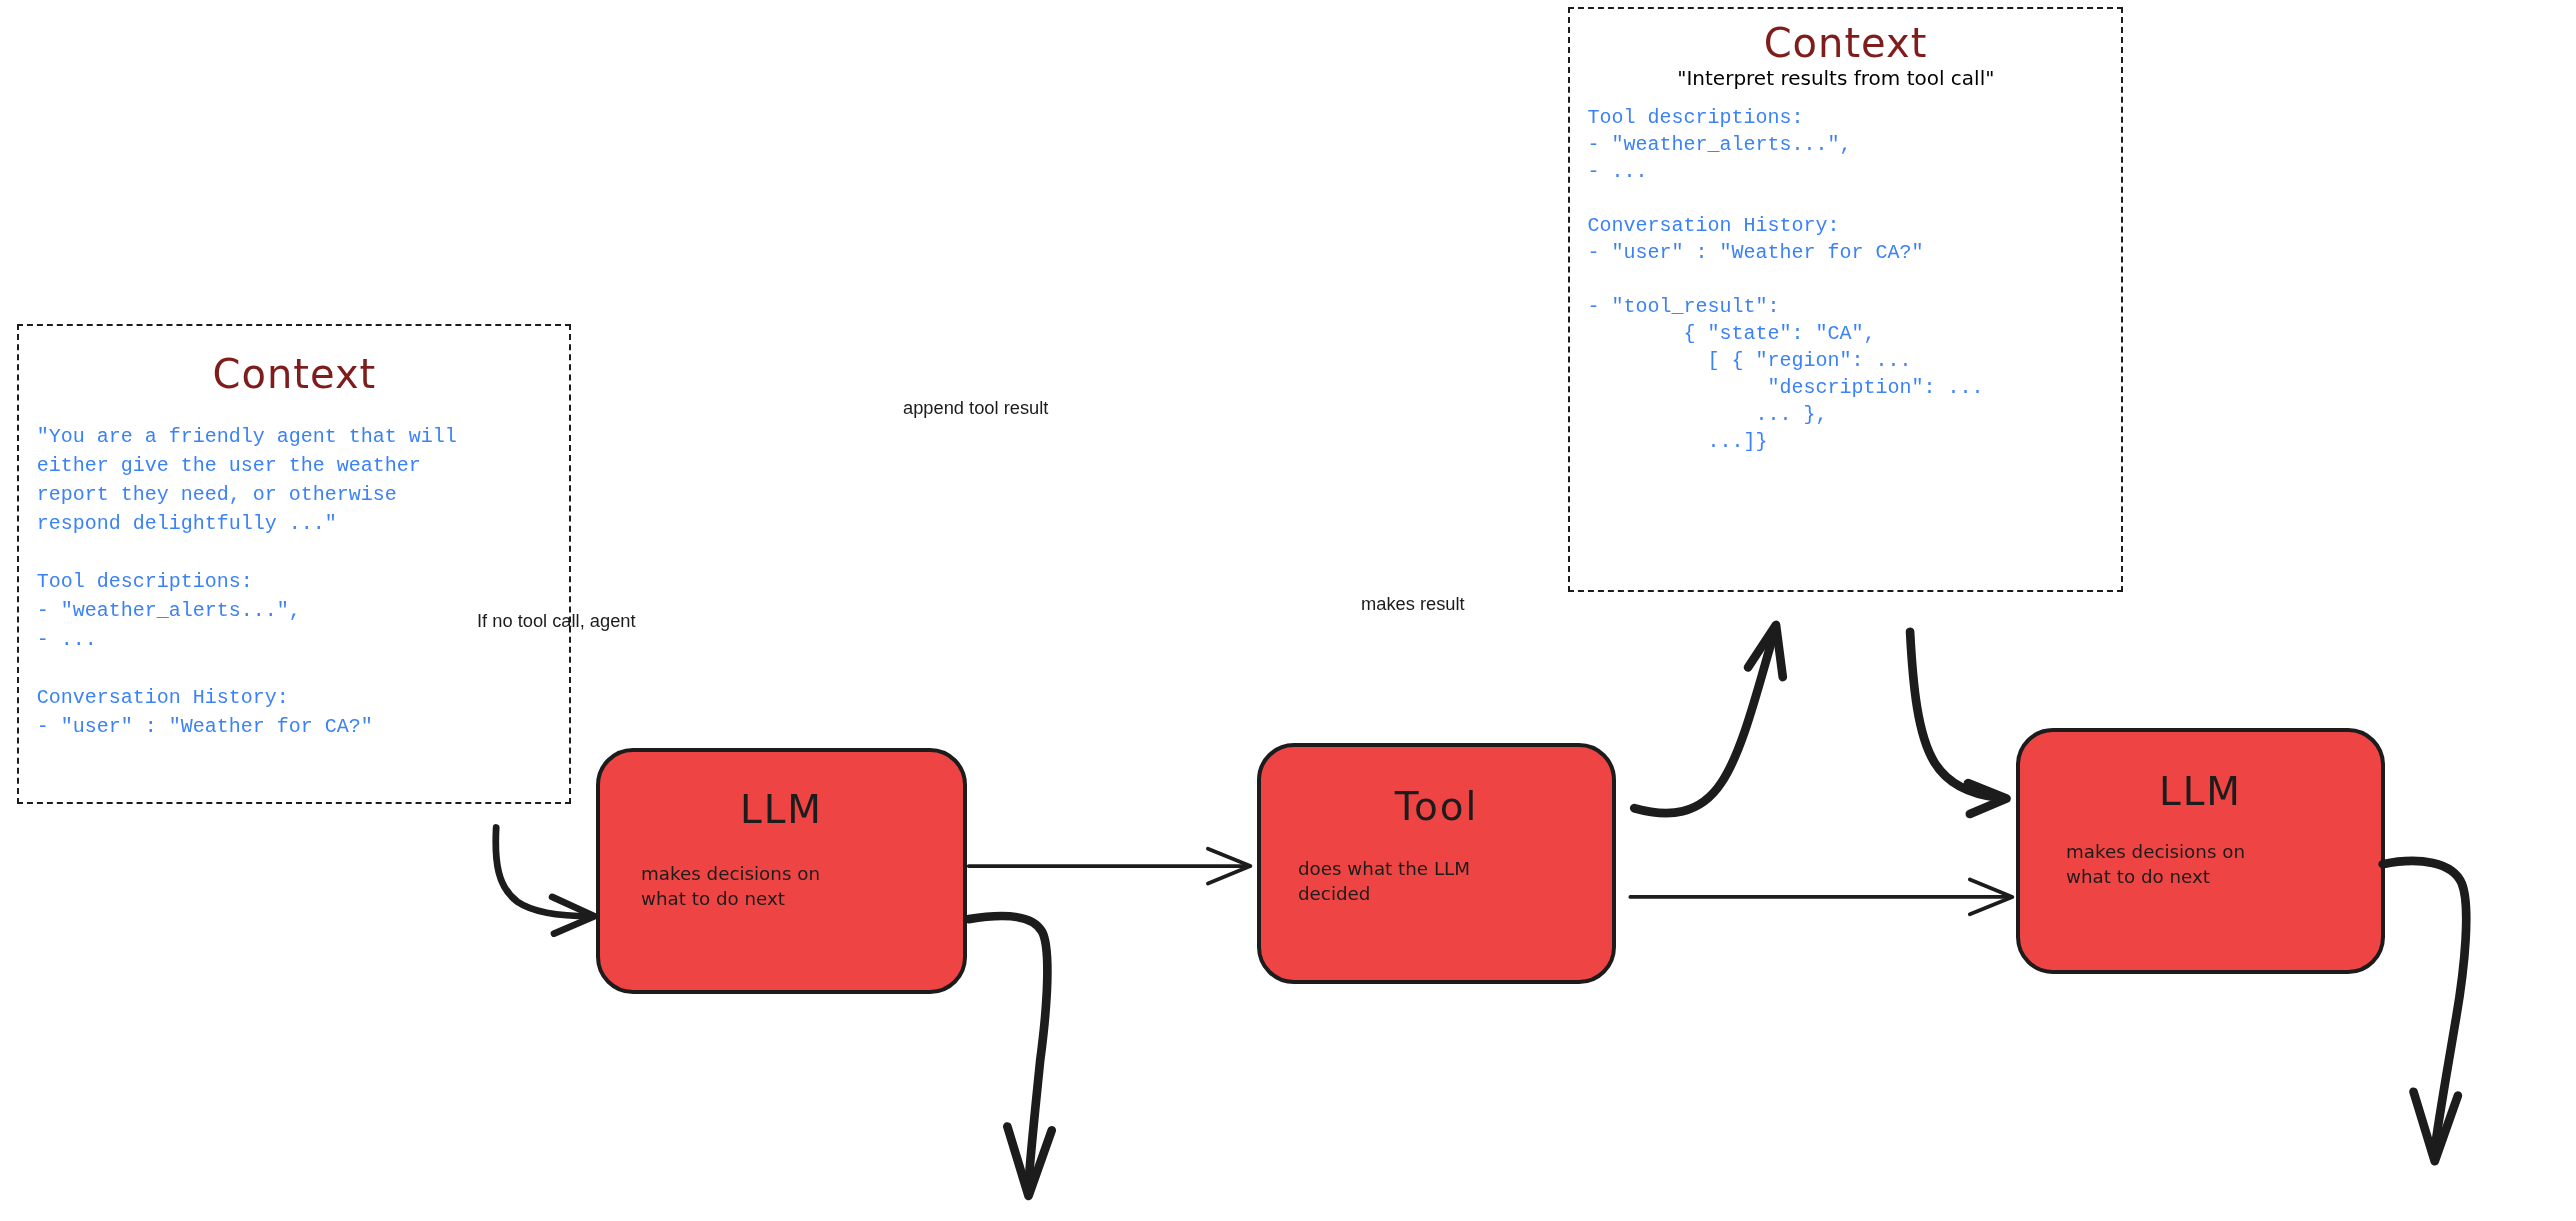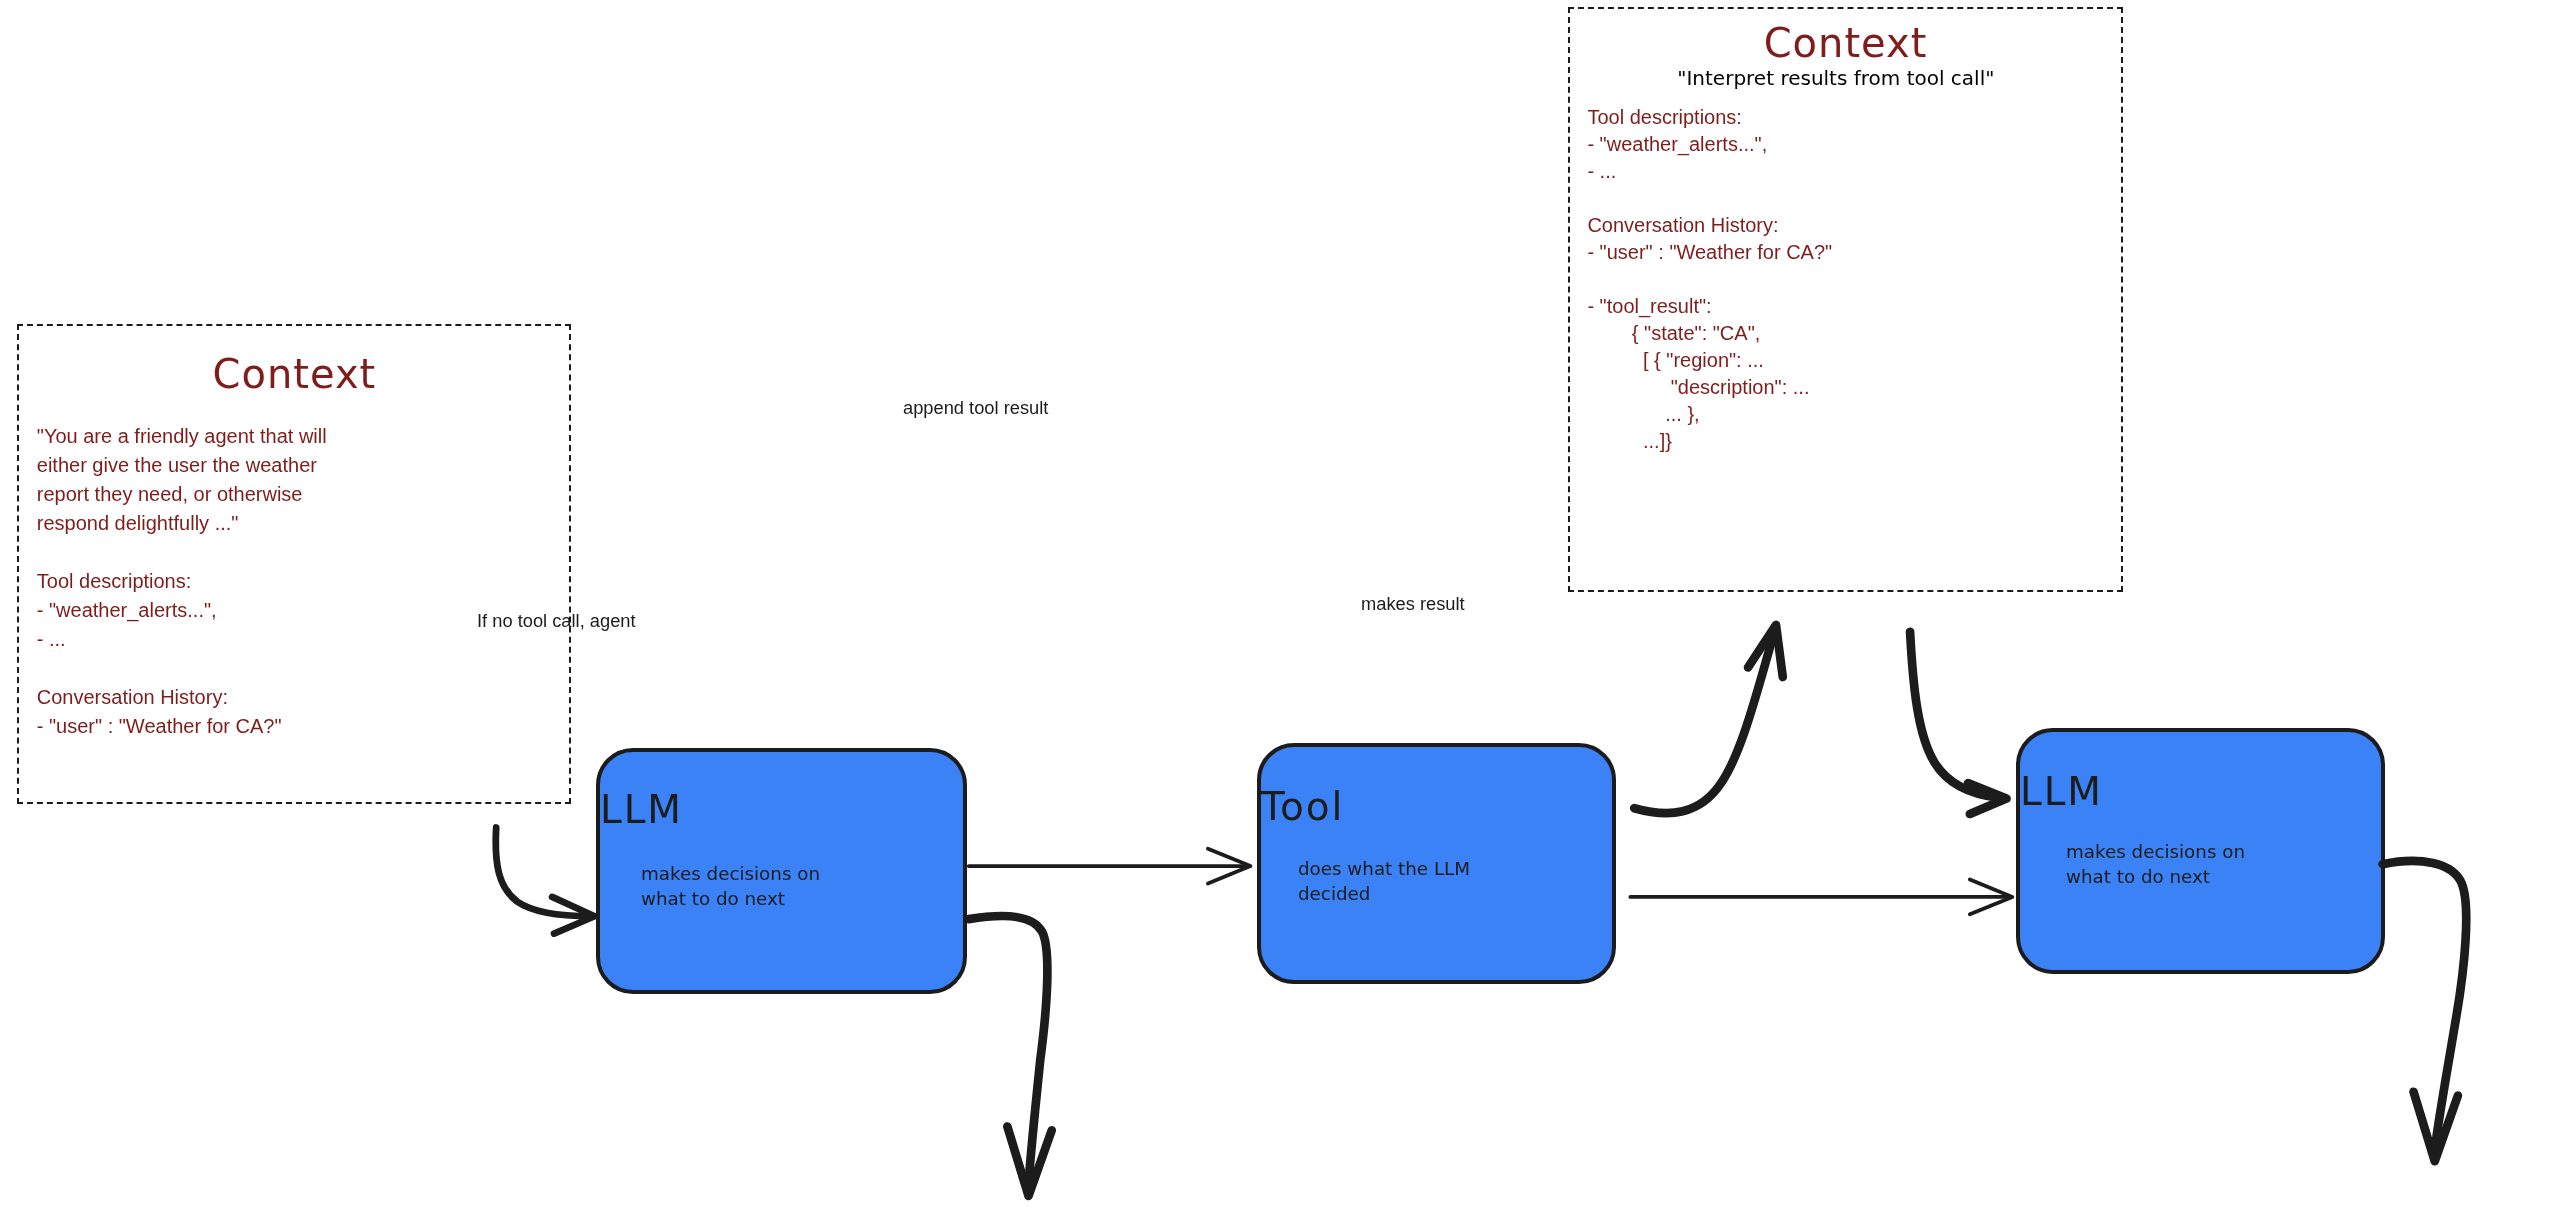--- a/index.html
+++ b/index.html
@@ -24,22 +24,22 @@
     background: transparent;
   }
   .ctx-title {
     text-align: center;
     font-family: "DejaVu Sans", sans-serif;
     font-weight: 400;
     color: #7f1d1d;
     letter-spacing: 1px;
   }
   .ctx-body {
-    color: #7f1d1d;
-    font-family: Liberation Sans, sans-serif;
+    color: #3b82f6;
+    font-family: Liberation Mono, monospace;
     white-space: pre-wrap;
   }
 
   
   #ctx-left {
     left: 17.4px;
     top: 324px;
     width: 554px;
     height: 480px;
   }
@@ -75,24 +75,24 @@
     font-size: 20px;
     padding-right: 19.3px;
   }
 
   
   .node {
     position: absolute;
     border: 4.8px solid #1c1c1c;
     border-radius: 37px;
     box-sizing: border-box;
-    background: #3b82f6;
+    background: #ef4444;
     display: flex;
     flex-direction: column;
-    align-items: flex-start;
+    align-items: center;
   }
   .node-title {
     font-family: "DejaVu Sans", sans-serif;
     font-size: 39px;
     color: #1c1c1c;
     letter-spacing: 1.9px;
   }
   .node-desc {
     font-family: "DejaVu Sans", sans-serif;
     font-size: 18.3px;

